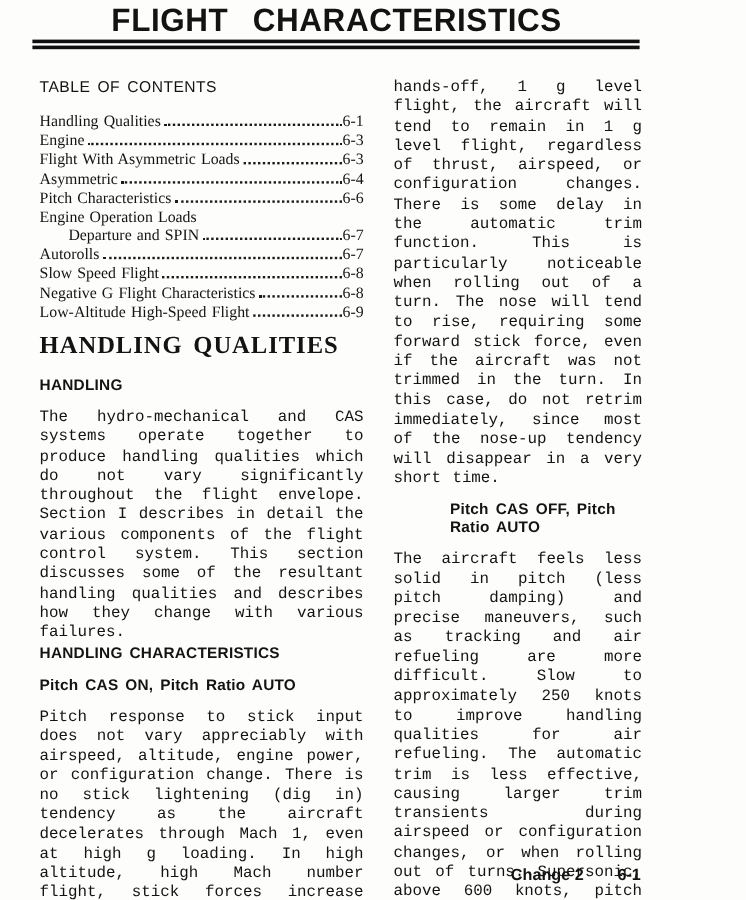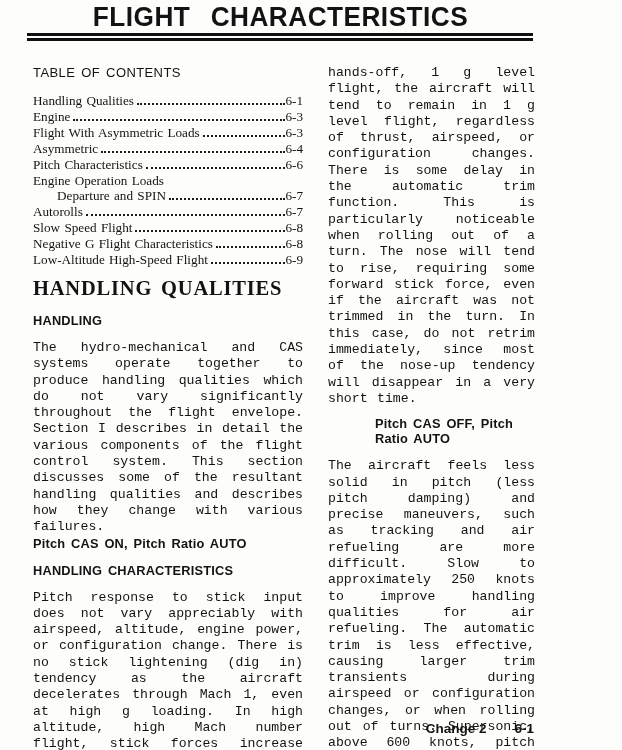--- a/index.html
+++ b/index.html
@@ -186,23 +186,23 @@
         <span class="toc-leader"></span>
         <span class="toc-page">6-9</span>
       </div>
 
       <h2 class="serif-heading">HANDLING QUALITIES</h2>
 
       <h3 class="sans-heading">HANDLING</h3>
 
       <p class="body">The hydro-mechanical and CAS systems operate together to produce handling qualities which do not vary significantly throughout the flight envelope. Section I describes in detail the various components of the flight control system. This section discusses some of the resultant handling qualities and describes how they change with various failures.</p>
 
+      <h3 class="sans-heading mt-sect">HANDLING CHARACTERISTICS</h3>
+
       <h3 class="sans-heading">Pitch CAS ON, Pitch Ratio AUTO</h3>
-
-      <h3 class="sans-heading mt-sect">HANDLING CHARACTERISTICS</h3>
 
       <p class="body">Pitch response to stick input does not vary appreciably with airspeed, altitude, engine power, or configuration change. There is no stick lightening (dig in) tendency as the aircraft decelerates through Mach 1, even at high g loading. In high altitude, high Mach number flight, stick forces increase slightly. Stick forces also increase at high angle of attack (AOA) to produce a natural “nose heaviness” near stall. Because of the automatic trim feature, the stick force required to maintain a desired g does not change with airspeed or configuration change. The automatic trim does not trim off control forces; you select a desired stick force by use of the manual trim. For example, if you trim for</p>
 
     </div>
 
     <div class="col col-right">
 
       <p class="body">hands-off, 1 g level flight, the aircraft will tend to remain in 1 g level flight, regardless of thrust, airspeed, or configuration changes. There is some delay in the automatic trim function. This is particularly noticeable when rolling out of a turn. The nose will tend to rise, requiring some forward stick force, even if the aircraft was not trimmed in the turn. In this case, do not retrim immediately, since most of the nose-up tendency will disappear in a very short time.</p>
 
       <h3 class="sans-heading mt-sub" style="margin-top:9px;padding-left:47px;">Pitch CAS OFF, Pitch Ratio AUTO</h3>

